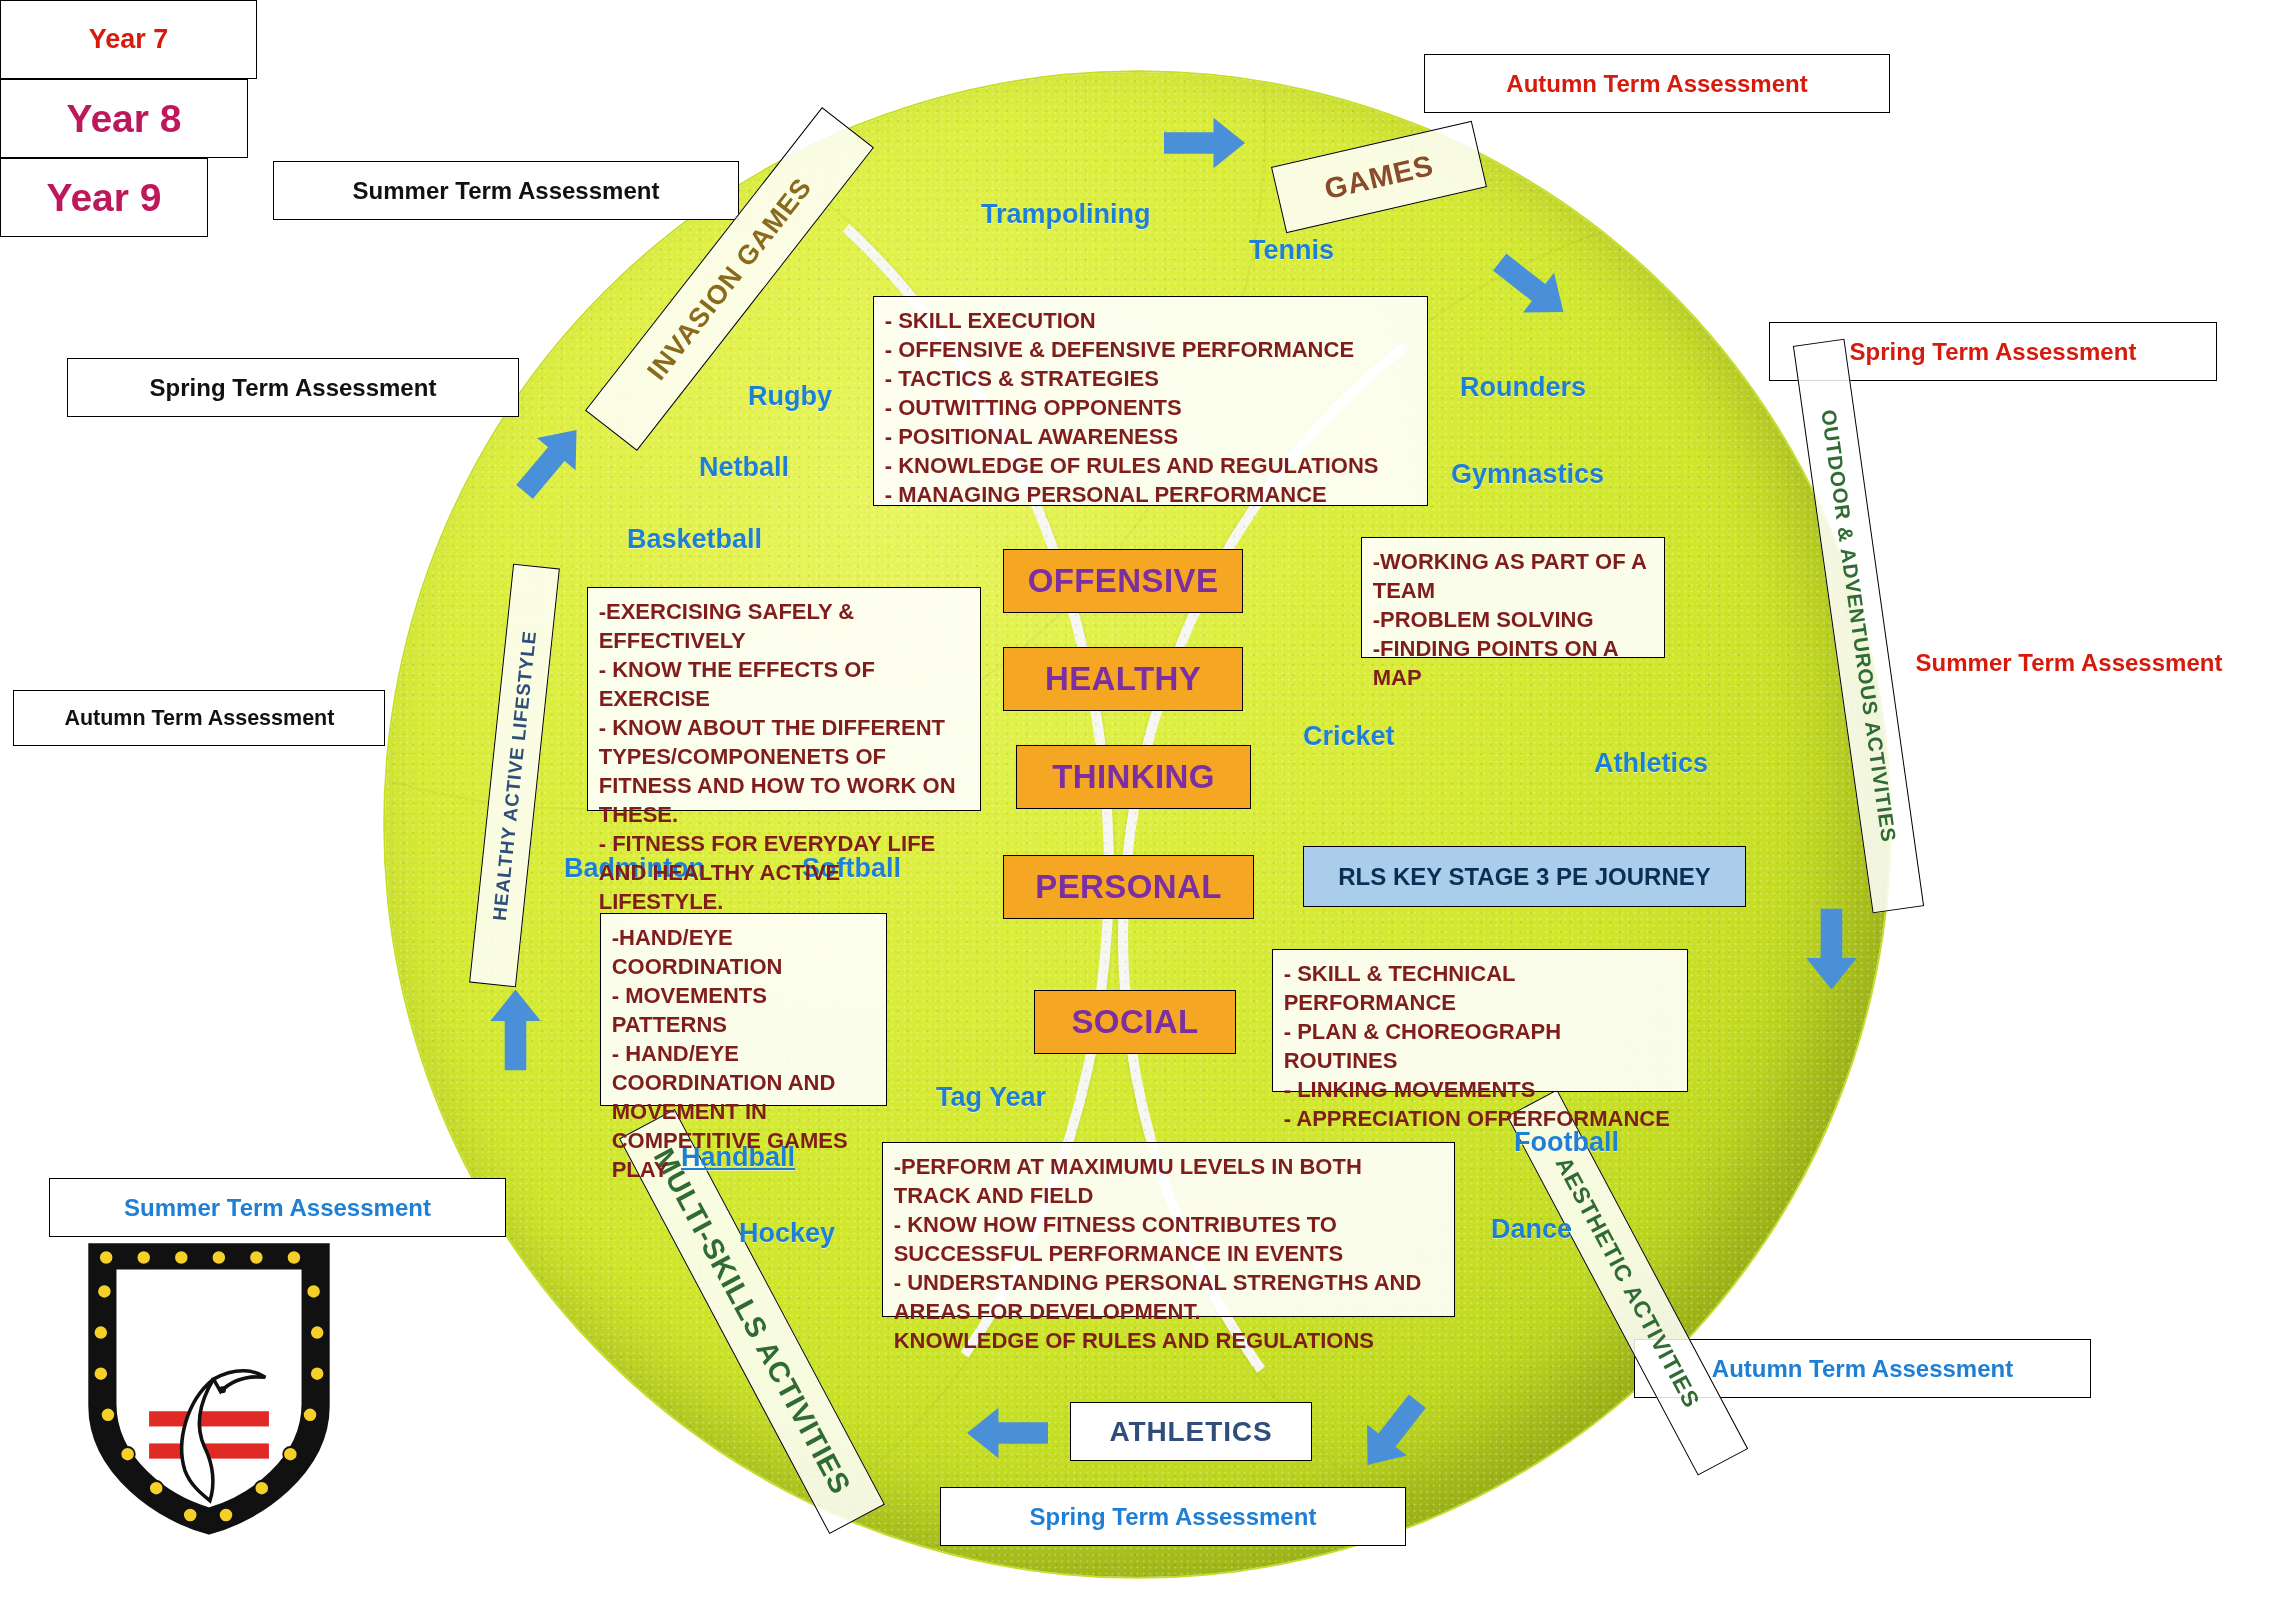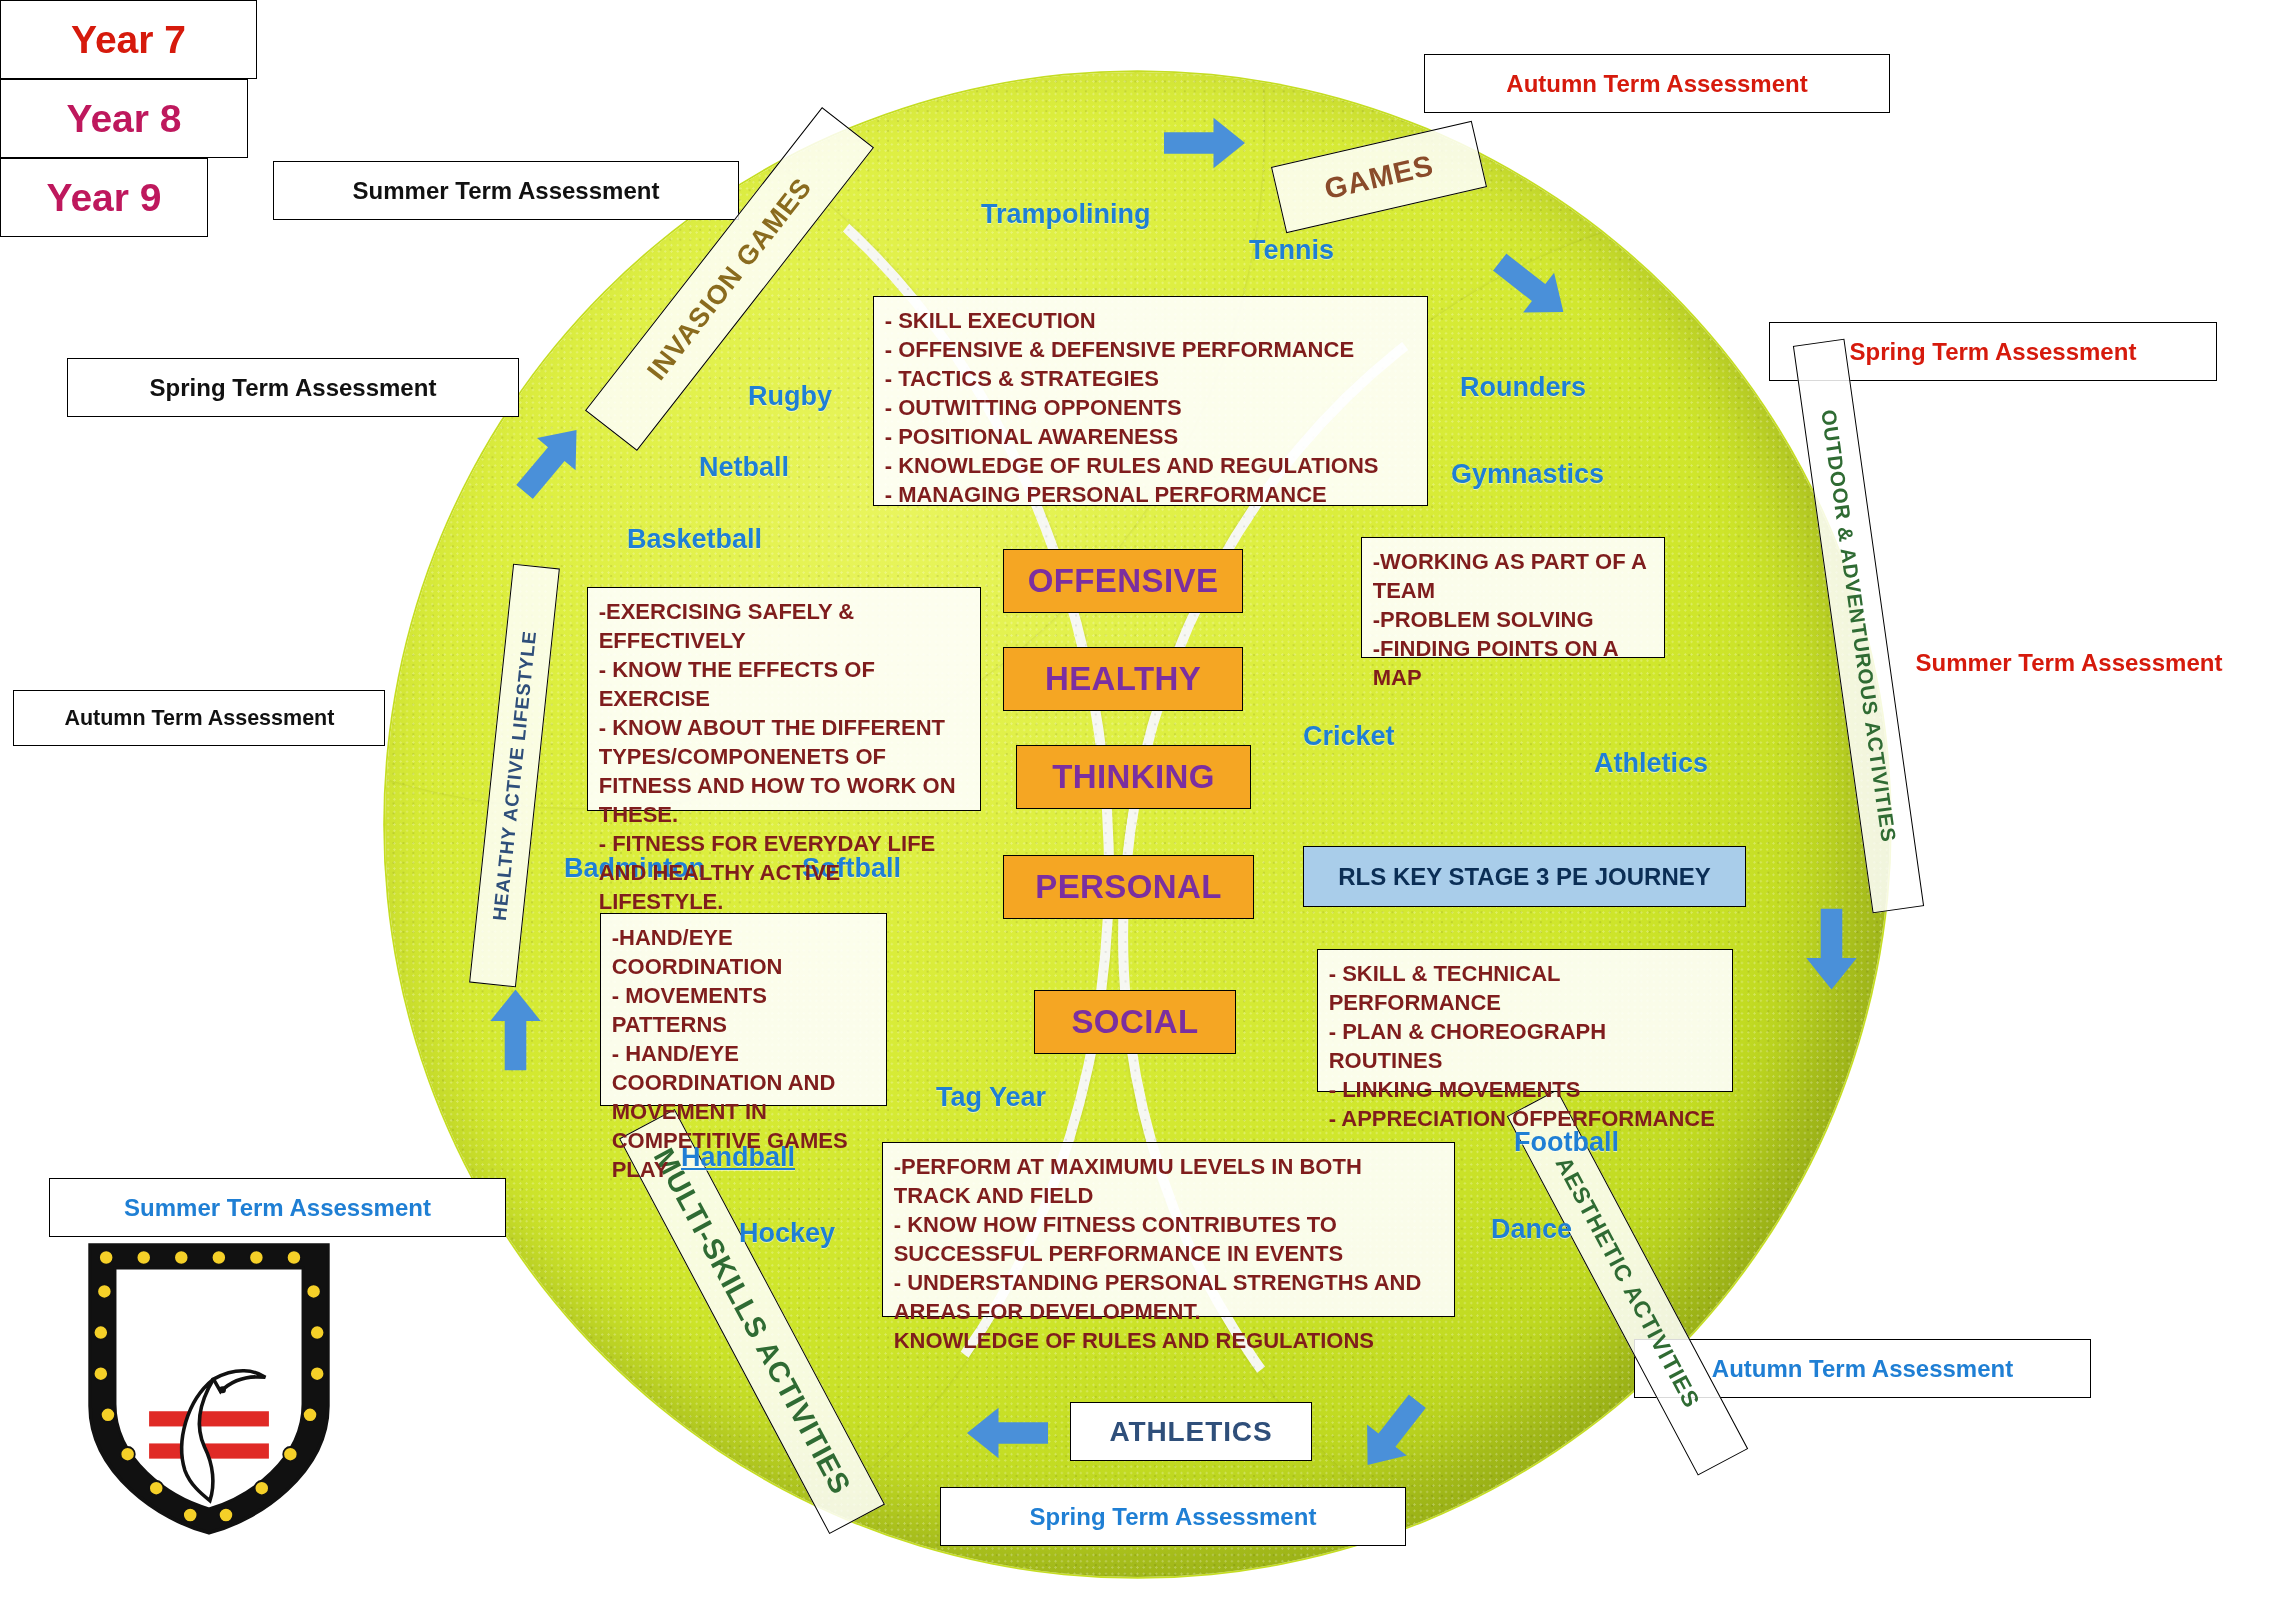--- a/index.html
+++ b/index.html
@@ -52,21 +52,21 @@
     font-weight:bold;text-align:center;line-height:1.15;
   }
   .assess.red{color:#d61a0c;}
   .assess.blue{color:#1f7fd4;}
   .assess.black{color:#111;}
 
   .yearbox{
     display:flex;align-items:center;justify-content:center;
     font-weight:bold;text-align:center;background:#fff;border:1.8px solid #000;
   }
-  .y7{color:#d61a0c;font-size:39px;}
+  .y7{color:#d61a0c;font-size:27px;}
   .y8{color:#be185d;font-size:39px;}
   .y9{color:#be185d;font-size:39px;}
 
   .bullets{
     position:absolute;background:rgba(255,255,255,.90);border:1.8px solid #000;box-sizing:border-box;
     font-size:22px;font-weight:bold;color:#7f1d1d;line-height:1.32;padding:9px 10.7px;
   }
   .bullets div{white-space:pre-wrap;}
 
   .sport{
@@ -223,21 +223,21 @@
 - KNOW ABOUT THE DIFFERENT TYPES/COMPONENETS OF FITNESS AND HOW TO WORK ON THESE.
 - FITNESS FOR EVERYDAY LIFE AND HEALTHY ACTIVE LIFESTYLE.</div>
   </div>
 
   <div class="bullets" style="left:600px;top:913px;width:287px;height:193px;">
     <div>-HAND/EYE COORDINATION
 - MOVEMENTS PATTERNS
 - HAND/EYE COORDINATION AND MOVEMENT IN COMPETITIVE GAMES PLAY</div>
   </div>
 
-  <div class="bullets" style="left:1272px;top:949px;width:416px;height:143px;margin-left:45px;">
+  <div class="bullets" style="left:1272px;top:949px;width:416px;height:143px;">
     <div>- SKILL &amp; TECHNICAL PERFORMANCE
 - PLAN &amp; CHOREOGRAPH ROUTINES
 - LINKING MOVEMENTS
 - APPRECIATION OFPERFORMANCE</div>
   </div>
 
   <div class="bullets" style="left:882px;top:1142px;width:573px;height:175px;">
     <div>-PERFORM AT MAXIMUMU LEVELS IN BOTH TRACK AND FIELD
 - KNOW HOW FITNESS CONTRIBUTES TO SUCCESSFUL PERFORMANCE IN EVENTS
 - UNDERSTANDING PERSONAL STRENGTHS AND AREAS FOR DEVELOPMENT.

